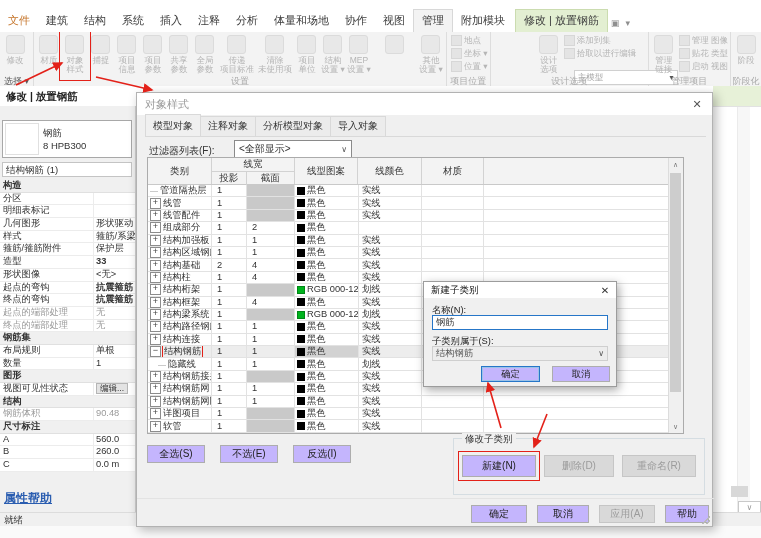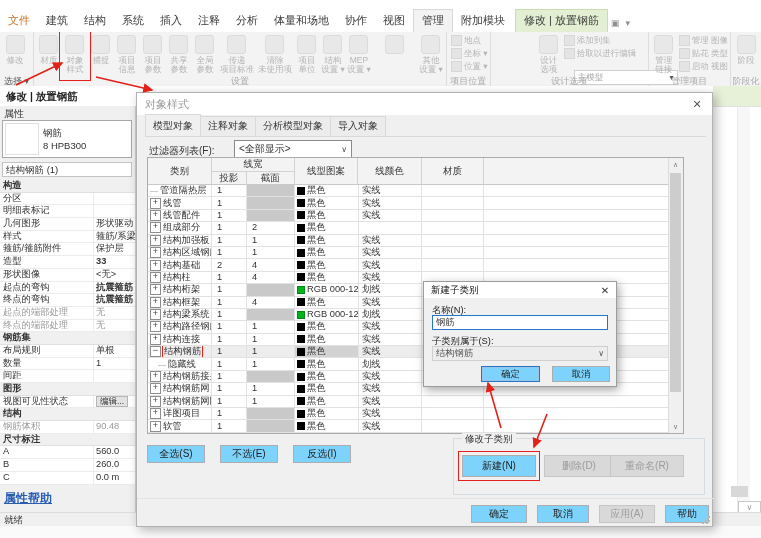--- a/index.html
+++ b/index.html
@@ -86,28 +86,28 @@
   .tw{width:9px;height:9px;border:1px solid #8c8c8c;background:#fff;color:#444;font-size:9px;line-height:7px;text-align:center;margin:0 2px 0 2px;flex:none;}
   .dashw{color:#999;margin:0 2px 0 2px;font-size:8px;flex:none;}
   .catname{overflow:hidden;white-space:nowrap;}
   .catname.redcell{outline:1px solid #e32119;padding:0 1px;}
   .sb{position:absolute;right:0;top:0;bottom:0;width:14px;background:#f0f0f0;border-left:1px solid #dcdcdc;}
   .sb .ar{position:absolute;left:0;width:13px;height:13px;text-align:center;font-size:7px;color:#777;line-height:13px;}
   .sb .up{top:0}.sb .dn{bottom:0}
   .sb .thmb{position:absolute;left:1px;top:15px;width:11px;height:219px;background:#cdcdcd;}
   
   .selbtns{position:absolute;left:10px;top:352px;display:flex;gap:15px;}
-  .wbtn{height:18px;background:#7dd3fc;border:1px solid #adadad;font-size:10px;display:flex;align-items:center;justify-content:center;box-sizing:border-box;font-family:inherit;color:#222;}
+  .wbtn{height:18px;background:#c4b5fd;border:1px solid #adadad;font-size:10px;display:flex;align-items:center;justify-content:center;box-sizing:border-box;font-family:inherit;color:#222;}
   .wbtn.dis{background:#d9d9d9;border-color:#c6c6c6;color:#9b9b9b;}
   .wbtn.def{border:1px solid #2676c8;box-shadow:inset 0 0 0 1px #9cc3e8;}
   .selbtns .wbtn{width:58px;}
   .grpbox{position:absolute;left:316px;top:345px;width:250px;height:55px;border:1px solid #d5dde2;}
   .grpbox .gtitle{position:absolute;left:8px;top:-6px;background:#f0f0f0;padding:0 3px;font-size:9.5px;color:#333;}
   .grpbox .gb{position:absolute;top:16px;}
-  .gb1{left:8px;width:74px;}.gb2{left:90px;width:70px;}.gb3{left:156px;width:74px;}
+  .gb1{left:8px;width:74px;}.gb2{left:90px;width:70px;}.gb3{left:168px;width:74px;}
   .grpbox .wbtn{height:22px;}
   .red-outline{outline:1.5px solid #e32119;outline-offset:3px;}
   .dsep{position:absolute;left:0px;top:405px;width:577px;border-top:1px solid #e3e3e3;}
   .botbtns .wbtn{position:absolute;top:412px;}
   .bb1{left:334px;width:56px;}.bb2{left:400px;width:52px;}.bb3{left:462px;width:56px;}.bb4{left:528px;width:44px;}
   .grip{position:absolute;right:2px;bottom:2px;width:8px;height:8px;
         background:linear-gradient(135deg,transparent 50%,#b9b9b9 50%,#b9b9b9 60%,transparent 60%,transparent 75%,#b9b9b9 75%,#b9b9b9 85%,transparent 85%);}
   
   .sdlg{position:absolute;left:423px;top:281px;width:194px;height:106px;background:#f0f0f0;border:1px solid #9c9c9c;box-shadow:2px 3px 9px rgba(0,0,0,.35);z-index:20;box-sizing:border-box;}
   .stitle{height:16px;background:#fff;display:flex;align-items:center;padding-left:7px;font-size:9.5px;color:#111;}
@@ -314,21 +314,20 @@
 
   <div class="modebar">
     <span class="mtxt">修改 | 放置钢筋</span>
   </div>
   <div class="greenbar"></div>
   <div class="canvasstrip"></div>
   <div class="frag-square"></div>
   <div class="frag-combo">∨</div>
 
   <div class="props">
-    <div class="props-title">属性</div>
     <div class="typesel">
       <div class="thumb"></div>
       <div class="tslines">
         <div>钢筋</div>
         <div>8 HPB300</div>
       </div>
     </div>
     <div class="instsel">结构钢筋 (1)</div>
     <div class="pgrid">
         <div class="prow sec">
@@ -381,24 +380,20 @@
         <div class="prow sec">
           <span class="pl">钢筋集</span>
         </div>
         <div class="prow">
           <span class="pl">布局规则</span>
           <span class="pv">单根</span>
         </div>
         <div class="prow">
           <span class="pl">数量</span>
           <span class="pv">1</span>
-        </div>
-        <div class="prow">
-          <span class="pl">间距</span>
-          <span class="pv"></span>
         </div>
         <div class="prow sec">
           <span class="pl">图形</span>
         </div>
         <div class="prow">
           <span class="pl">视图可见性状态</span>
           <span class="pv"><span class="minibtn">编辑...</span></span>
         </div>
         <div class="prow sec">
           <span class="pl">结构</span>

